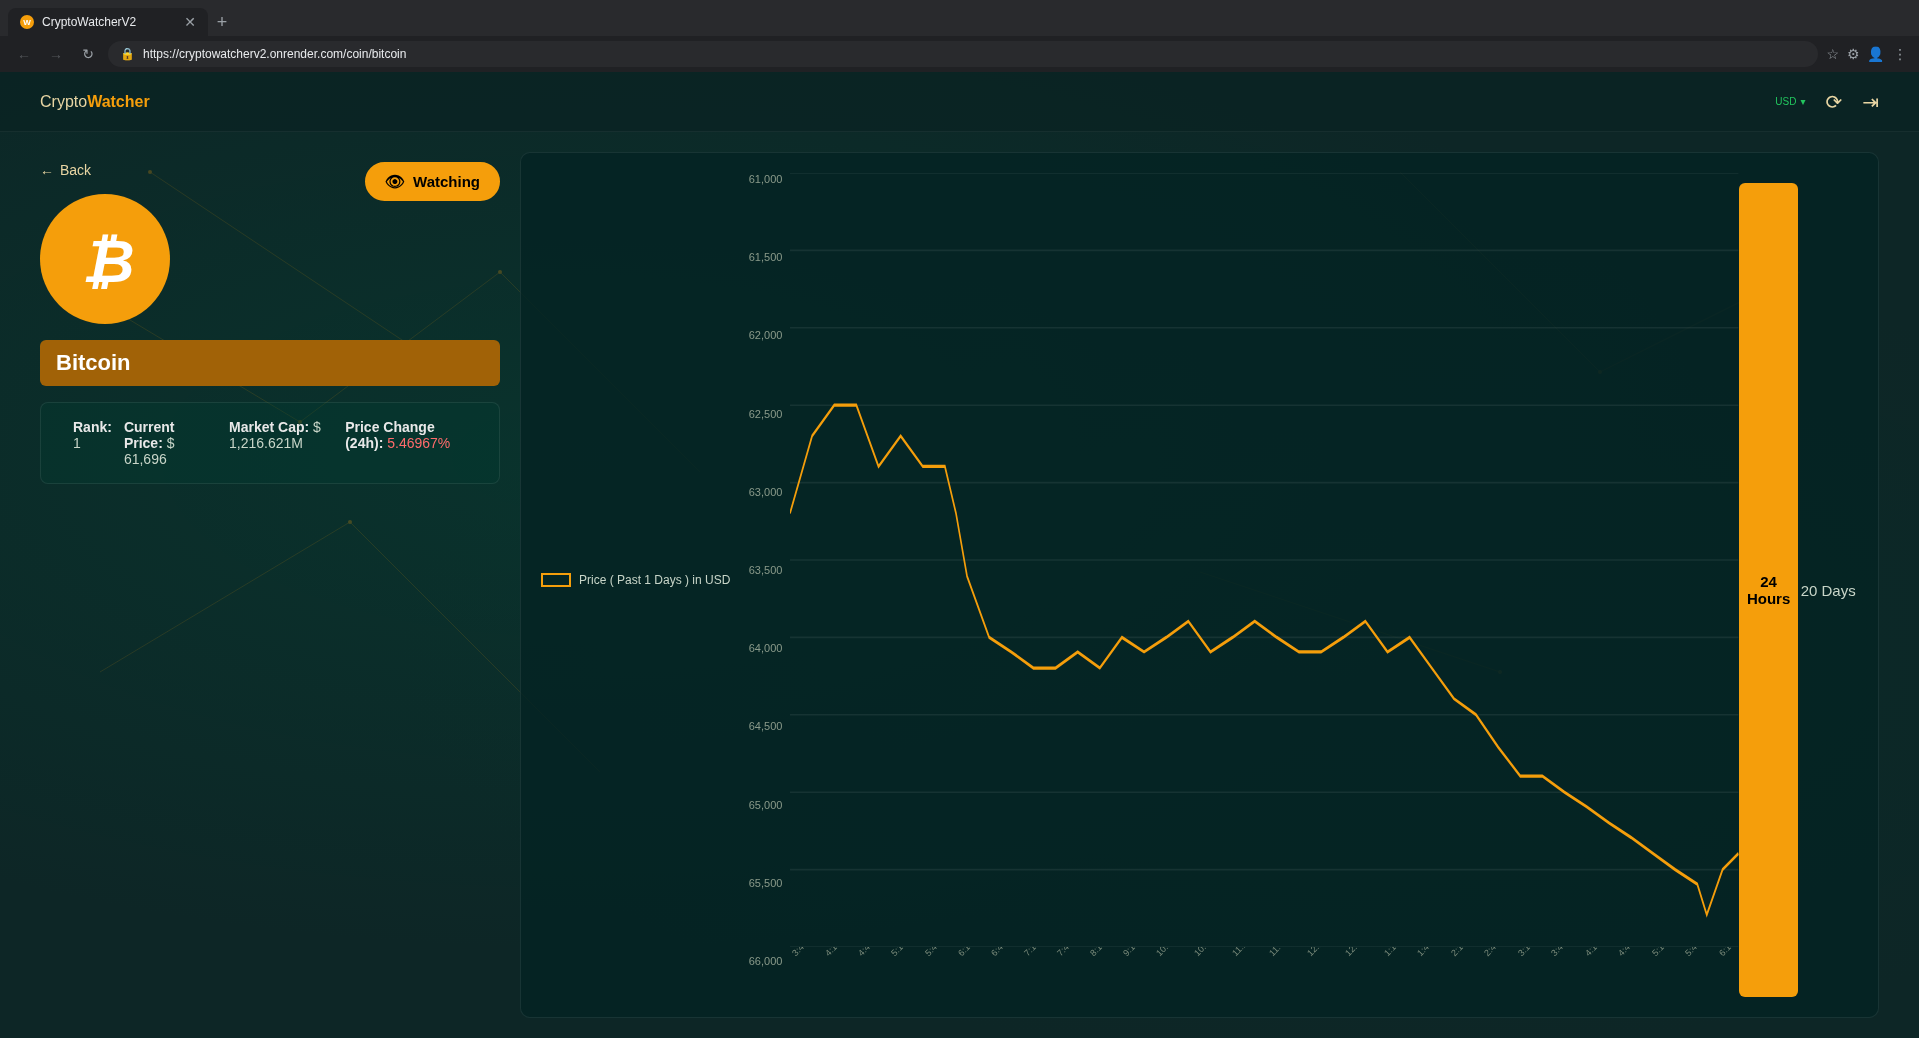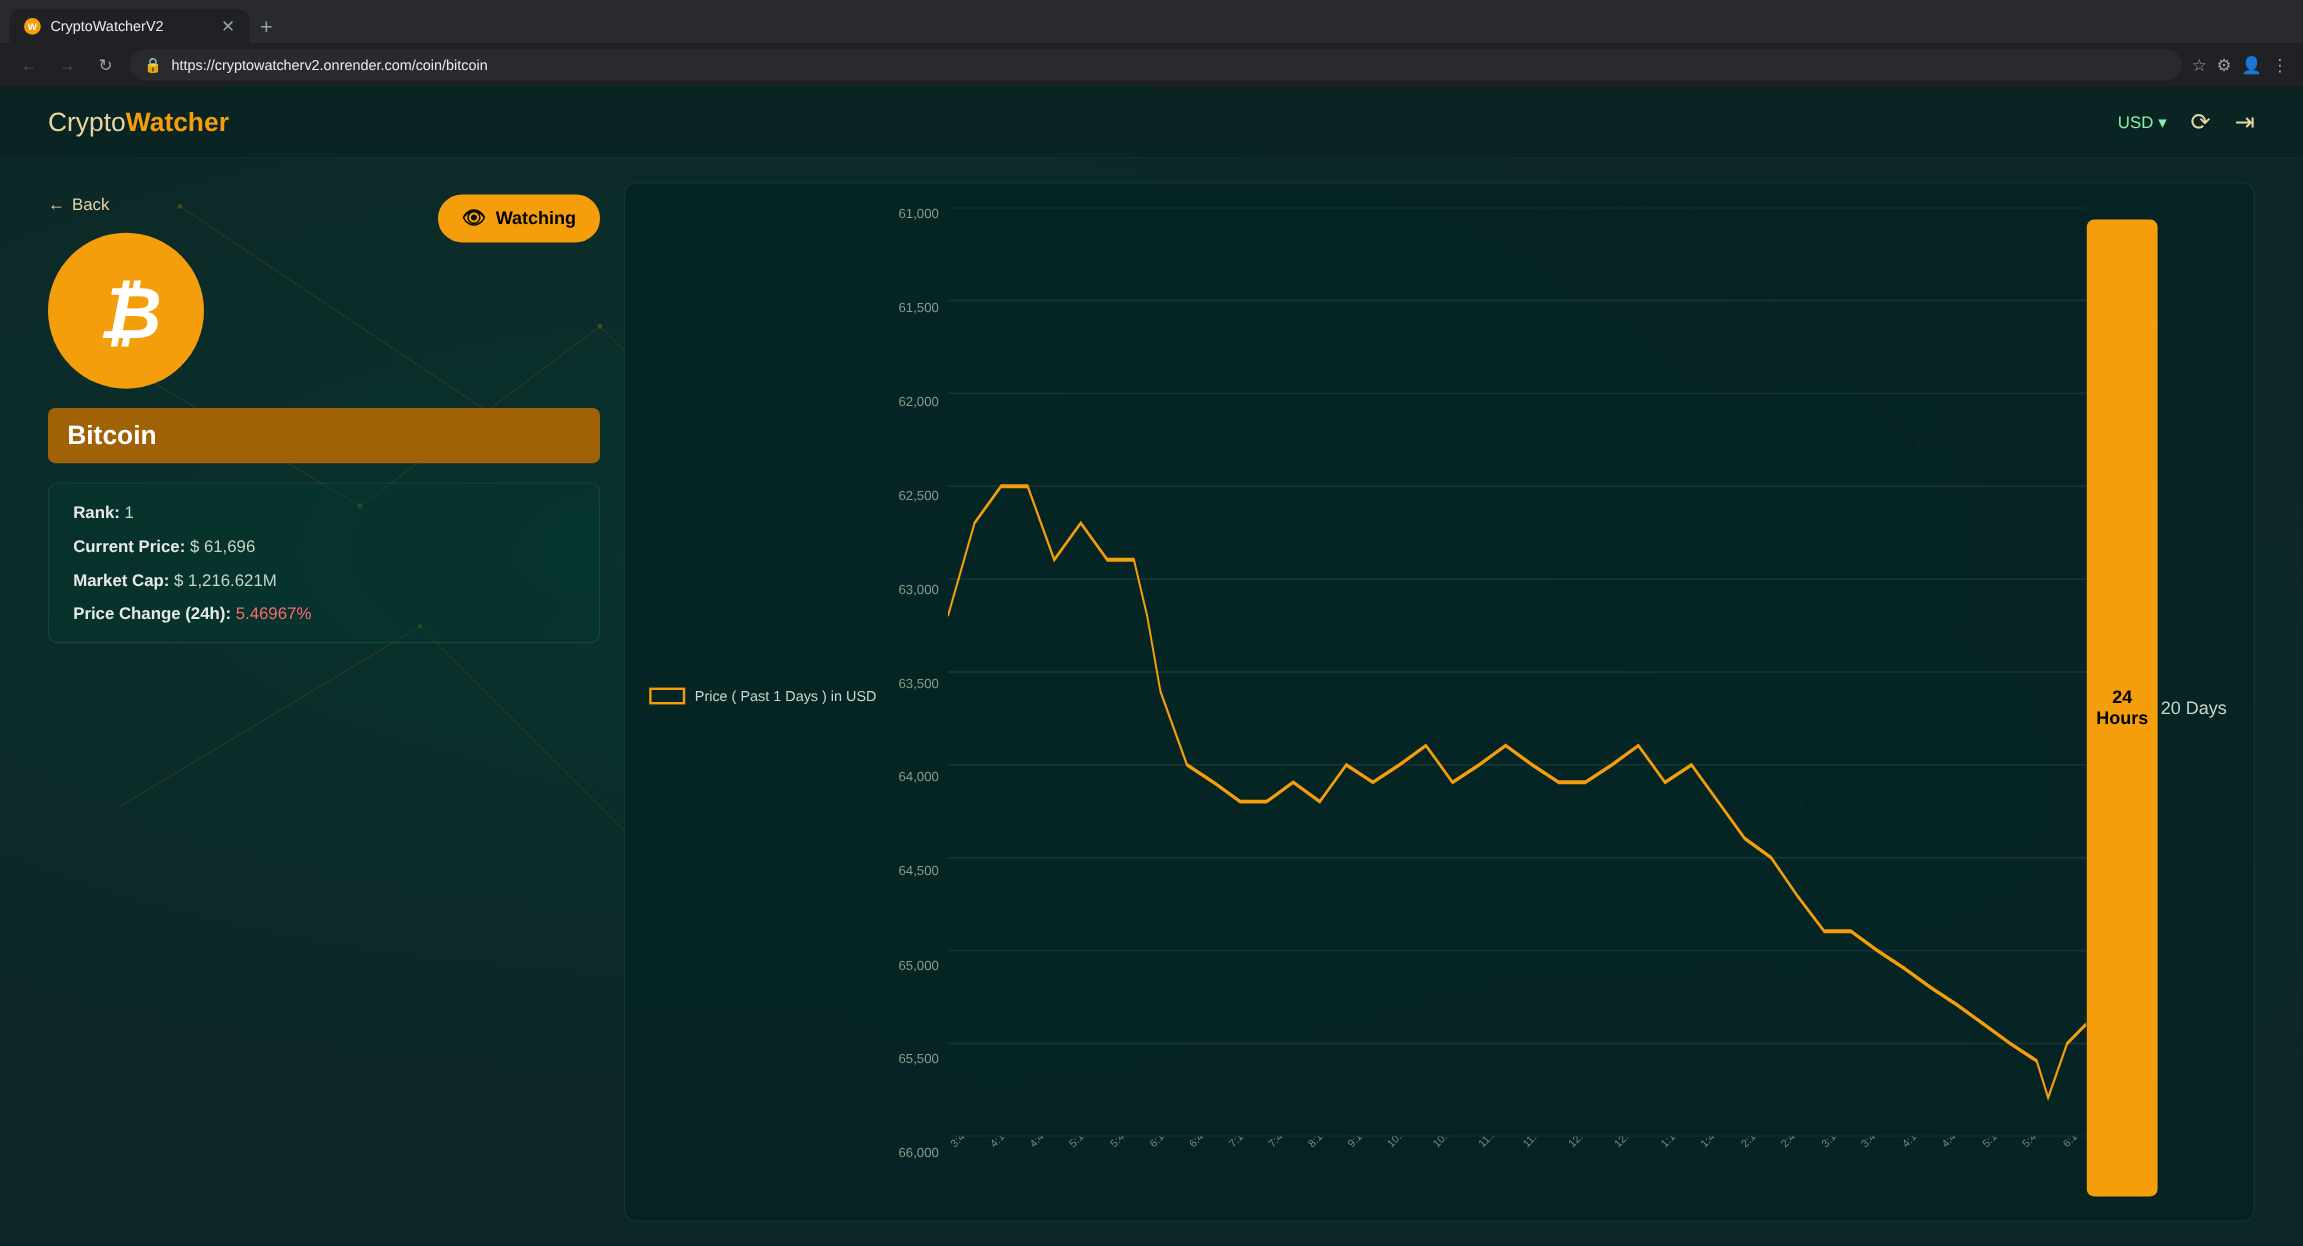--- a/index.html
+++ b/index.html
@@ -134,36 +134,36 @@
       z-index: 10;
       display: flex;
       align-items: center;
       justify-content: space-between;
       padding: 0 40px;
       height: 60px;
       background: rgba(10, 35, 35, 0.9);
       border-bottom: 1px solid rgba(255,255,255,0.05);
     }
     .logo {
-      font-size: 22px;
+      font-size: 16px;
       font-weight: 400;
     }
     .logo-crypto { color: #e8d5a3; }
     .logo-watcher { color: #f59e0b; font-weight: 700; }
     .header-right {
       display: flex;
       align-items: center;
       gap: 20px;
     }
     .currency-selector {
       display: flex;
       align-items: center;
       gap: 4px;
-      color: #86efac;
-      font-size: 14px;
+      color: #22c55e;
+      font-size: 10px;
       cursor: pointer;
     }
     .header-icon-btn {
       color: #e8d5a3;
       font-size: 20px;
       cursor: pointer;
     }
 
     
     .main-content {
@@ -252,23 +252,23 @@
       color: #c8d5c8;
       font-size: 13px;
       line-height: 1.6;
       text-align: justify;
     }
 
     .coin-stats {
       background: rgba(0,60,50,0.35);
       border: 1px solid rgba(255,255,255,0.08);
       border-radius: 8px;
-      padding: 16px 20px;
-      display: flex;
-      flex-direction: column;
+      padding: 16px 32px;
+      display: flex;
+      flex-direction: row;
       gap: 12px;
     }
 
     .stat-row {
       color: #c8d5c8;
       font-size: 14px;
     }
     .stat-label { font-weight: 600; color: #e8e8e8; }
     .stat-value { color: #c8d5c8; }
     .stat-value.negative { color: #ff6b6b; }

